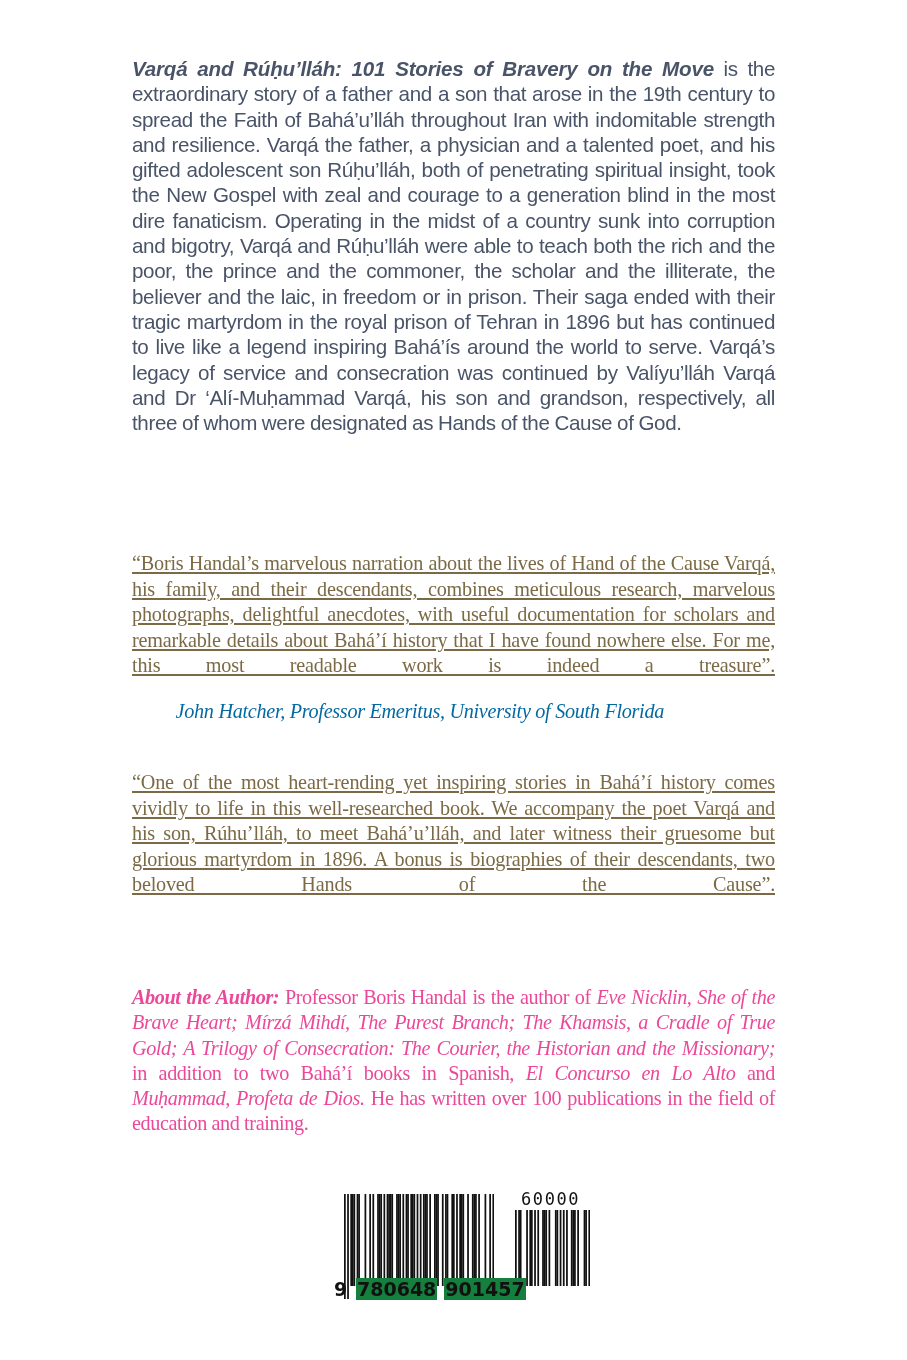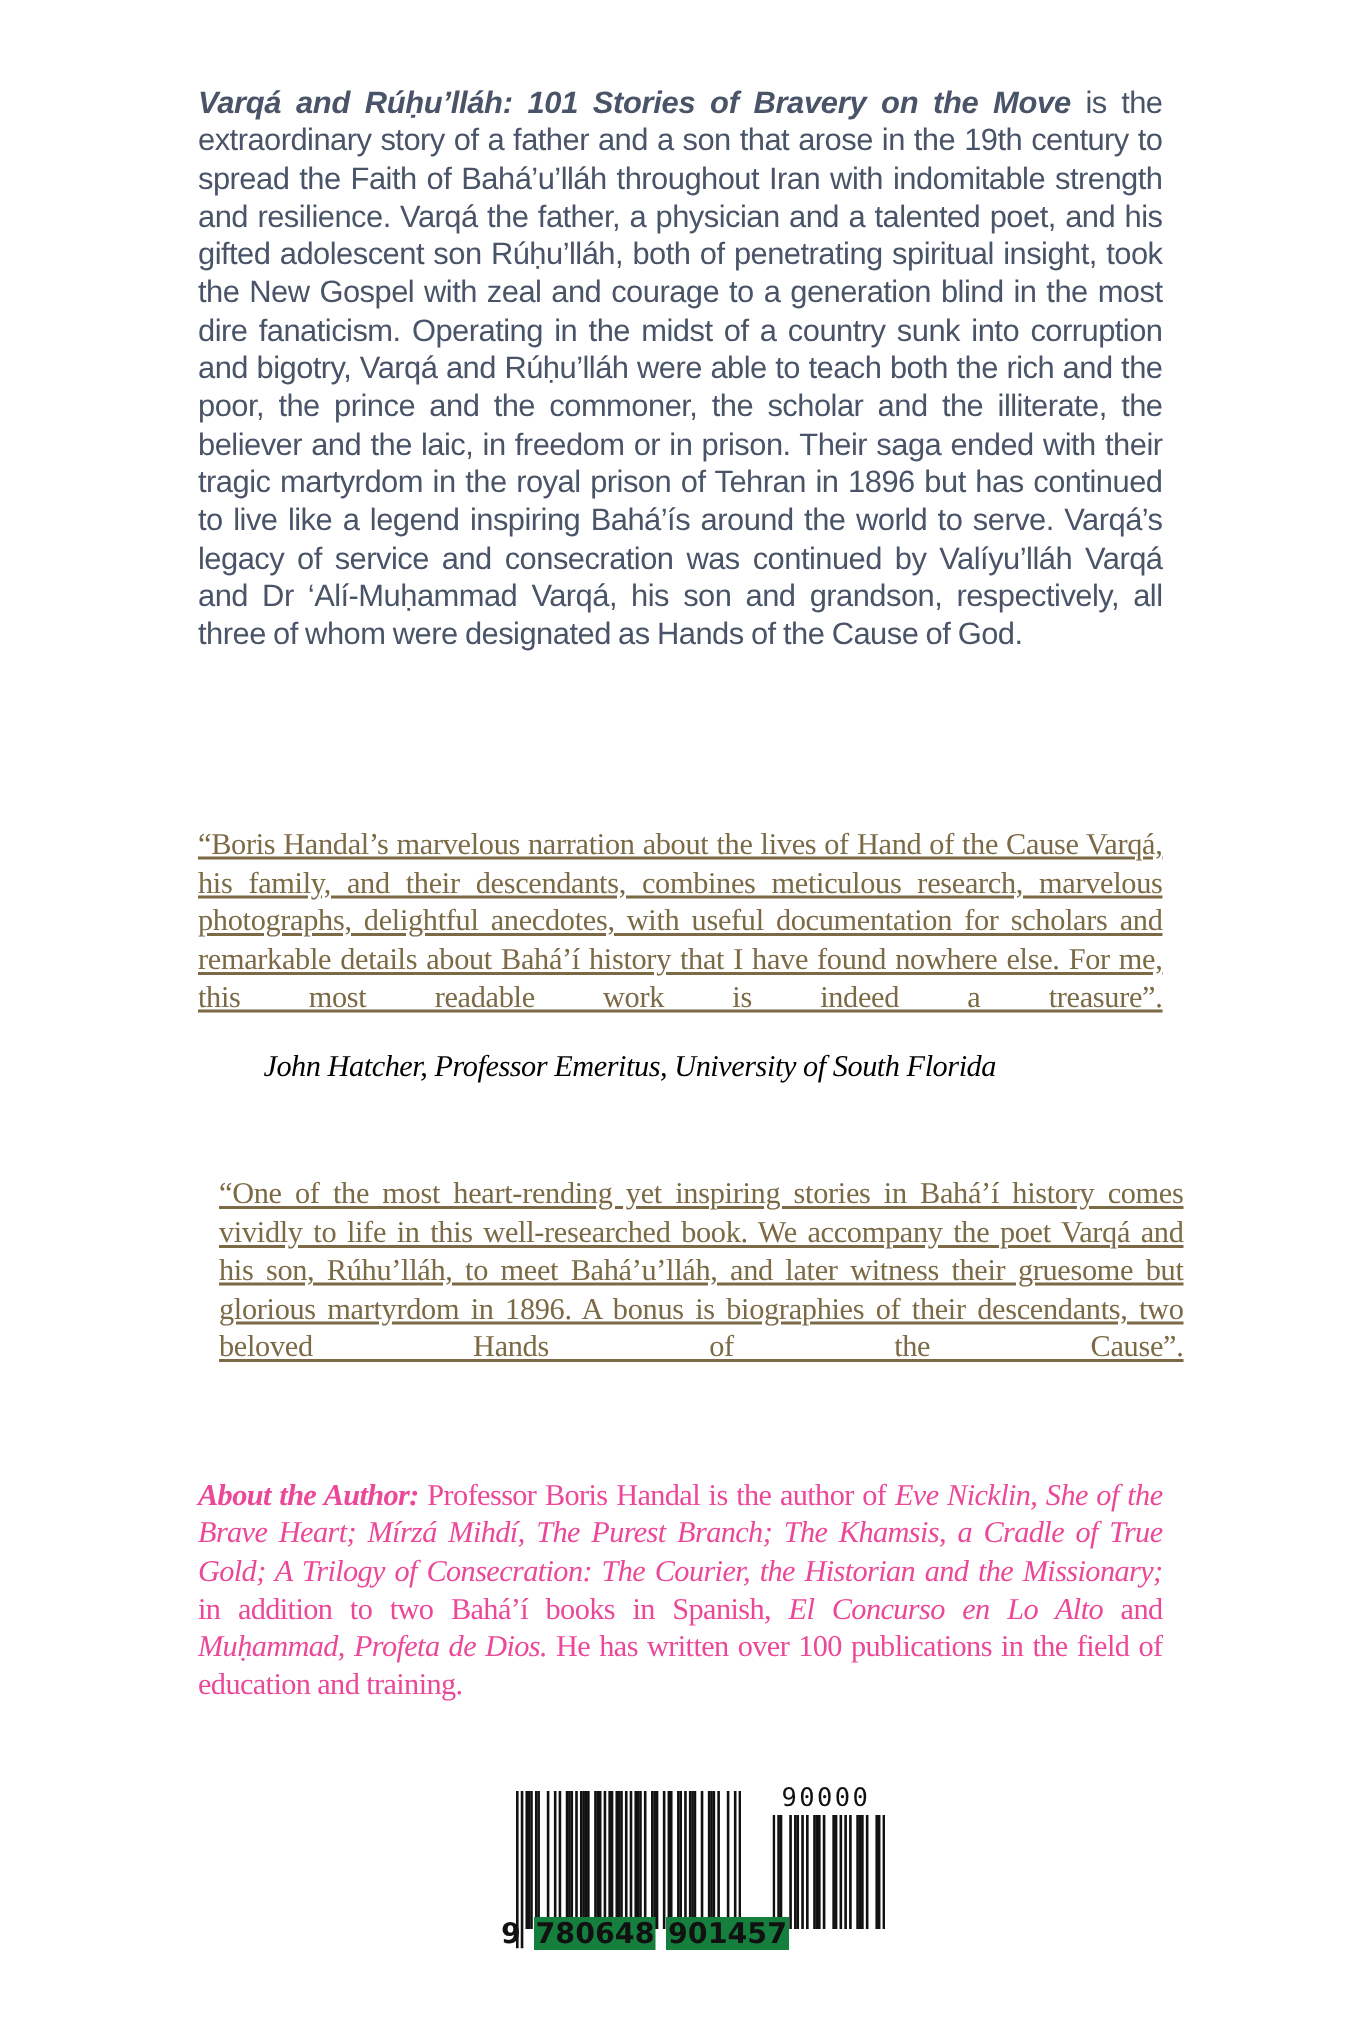--- a/index.html
+++ b/index.html
@@ -20,21 +20,21 @@
       font-family: "Liberation Serif", serif;
       font-size: 20.2px; line-height: 25.6px;
       color: #7b6a45; text-align: justify; text-align-last: justify; letter-spacing: -0.2px; text-decoration: underline;
     }
     .quote.q1 { top: 551px; }
     .quote.q2 { top: 770px; }
     .attribution {
       position: absolute; right: 132px;
       font-family: "Liberation Serif", serif;
       font-style: italic; font-size: 20.2px;
-      color: #000000; text-align: right; white-space: nowrap; letter-spacing: -0.3px;
+      color: #0369a1; text-align: right; white-space: nowrap; letter-spacing: -0.3px;
     }
     .attribution.a1 { top: 700px; }
     .attribution.a2 { top: 912px; }
 
     .about {
       position: absolute; left: 132px; top: 985px; width: 643px;
       font-family: Liberation Serif, serif;
       font-size: 20.2px; line-height: 25.3px;
       color: #ec4899; text-align: justify; letter-spacing: -0.4px;
     }
@@ -66,26 +66,26 @@
 </head>
 <body>
 
 <div class="page">
 
   <p class="blurb" style="margin:0;"><span class="title">Varqá and Rúḥu’lláh: 101 Stories of Bravery on the Move</span><span> is the extraordinary story of a father and a son that arose in the 19th century to spread the Faith of Bahá’u’lláh throughout Iran with indomitable strength and resilience. Varqá the father, a physician and a talented poet, and his gifted adolescent son Rúḥu’lláh, both of penetrating spiritual insight, took the New Gospel with zeal and courage to a generation blind in the most dire fanaticism. Operating in the midst of a country sunk into corruption and bigotry, Varqá and Rúḥu’lláh were able to teach both the rich and the poor, the prince and the commoner, the scholar and the illiterate, the believer and the laic, in freedom or in prison. Their saga ended with their tragic martyrdom in the royal prison of Tehran in 1896 but has continued to live like a legend inspiring Bahá’ís around the world to serve. Varqá’s legacy of service and consecration was continued by Valíyu’lláh Varqá and Dr ‘Alí-Muḥammad Varqá, his son and grandson, respectively, all three of whom were designated as Hands of the Cause of God.</span></p>
 
   <p class="quote q1" style="margin:0;">“Boris Handal’s marvelous narration about the lives of Hand of the Cause Varqá, his family, and their descendants, combines meticulous research, marvelous photographs, delightful anecdotes, with useful documentation for scholars and remarkable details about Bahá’í history that I have found nowhere else. For me, this most readable work is indeed a treasure”.</p>
   <div class="attribution a1">John Hatcher, Professor Emeritus, University of South  Florida</div>
 
-  <p class="quote q2" style="margin:14px;">“One of the most heart-rending yet inspiring stories in Bahá’í history comes vividly to life in this well-researched book. We accompany the poet Varqá and his son, Rúhu’lláh, to meet Bahá’u’lláh, and later witness their gruesome but glorious martyrdom in 1896. A bonus is biographies of their descendants, two beloved Hands of the Cause”.</p>
+  <p class="quote q2" style="margin:0;">“One of the most heart-rending yet inspiring stories in Bahá’í history comes vividly to life in this well-researched book. We accompany the poet Varqá and his son, Rúhu’lláh, to meet Bahá’u’lláh, and later witness their gruesome but glorious martyrdom in 1896. A bonus is biographies of their descendants, two beloved Hands of the Cause”.</p>
 
   <p class="about" style="margin:0;"><span class="lead">About the Author:</span><span id="about-parts"><span> Professor Boris Handal is the author of </span><i>Eve Nicklin, She of the Brave Heart; Mírzá Mihdí, The Purest Branch; The Khamsis, a Cradle of True Gold; A Trilogy of Consecration: The Courier, the Historian and the Missionary;</i><span> in addition to two Bahá’í books in Spanish, </span><i>El Concurso en Lo Alto</i><span> and </span><i>Muḥammad, Profeta de Dios.</i><span> He has written over 100 publications in the field of education and training.</span></span></p>
 
   <div class="barcode-wrap">
-    <div class="price-text">90000</div>
+    <div class="price-text">60000</div>
     <div class="bars-main">
         <svg id="ean-svg" width="150" height="105">
           <rect x="0.00" y="0" width="1.73" height="105" fill="#111"></rect>
           <rect x="3.16" y="0" width="1.73" height="105" fill="#111"></rect>
           <rect x="6.32" y="0" width="1.73" height="92" fill="#111"></rect>
           <rect x="7.89" y="0" width="1.73" height="92" fill="#111"></rect>
           <rect x="9.47" y="0" width="1.73" height="92" fill="#111"></rect>
           <rect x="12.63" y="0" width="1.73" height="92" fill="#111"></rect>
           <rect x="14.21" y="0" width="1.73" height="92" fill="#111"></rect>
           <rect x="20.53" y="0" width="1.73" height="92" fill="#111"></rect>

